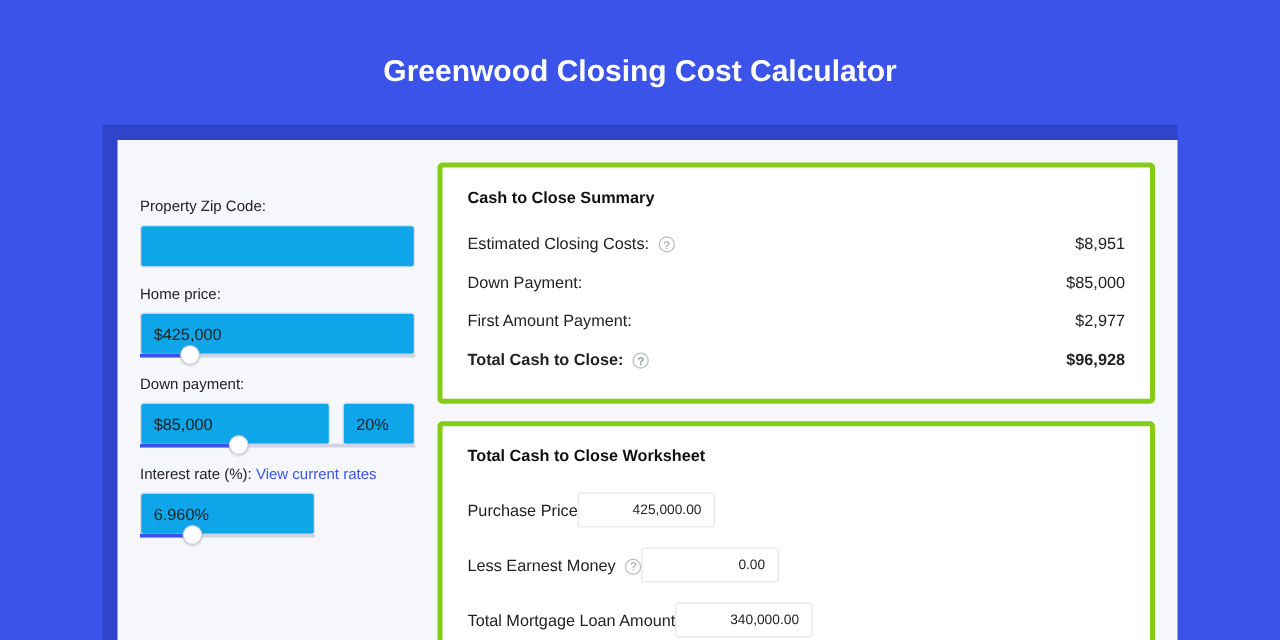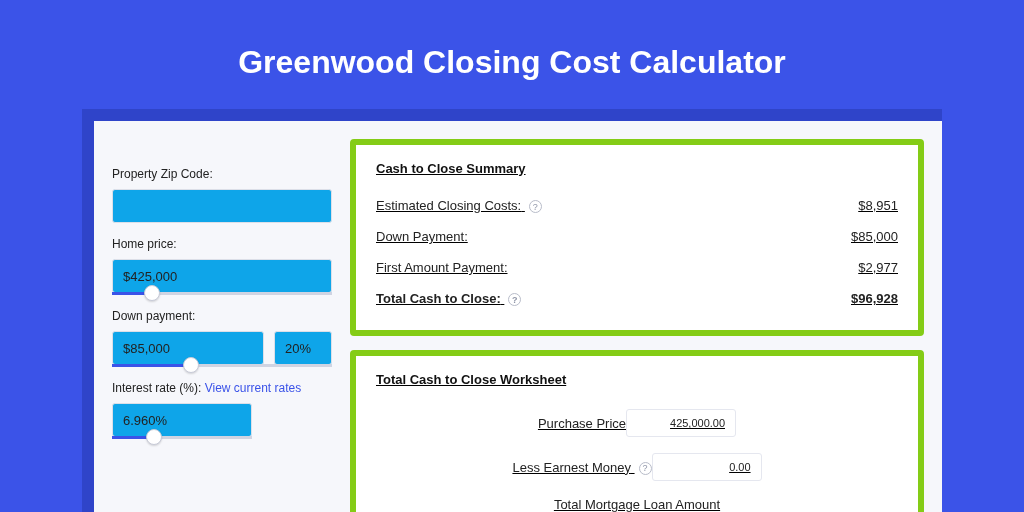--- a/index.html
+++ b/index.html
@@ -6,21 +6,21 @@
   html, body { width: 1024px; height: 512px; overflow: hidden; }
   body {
     font-family: -apple-system, BlinkMacSystemFont, "Segoe UI", Arial, sans-serif;
     background: #3b53e8;
     display: flex;
     flex-direction: column;
     align-items: center;
   }
   .title {
     color: #fff;
-    font-size: 32px;
+    font-size: 24px;
     font-weight: 700;
     margin-top: 44px;
     margin-bottom: 28px;
     text-align: center;
   }
   .card-shadow {
     background: #2f44c9;
     width: 860px;
     padding-top: 12px;
     padding-right: 0;
@@ -87,24 +87,23 @@
     text-decoration: none;
   }
   .right {
     flex: 1;
     display: flex;
     flex-direction: column;
     gap: 14px;
   }
   .panel {
     background: #fff;
-    border: 6px solid #84cc16;
+    border: 4px solid #84cc16;
     border-radius: 4px;
     padding: 16px 20px;
-    text-decoration: underline;
   }
   .panel-title {
     font-size: 13px;
     font-weight: 700;
     color: #111;
     margin-bottom: 14px;
   }
   .srow {
     display: flex;
     justify-content: space-between;
@@ -120,21 +119,21 @@
     border-radius: 50%;
     font-size: 9px;
     color: #9096a8;
     align-items: center;
     justify-content: center;
     margin-left: 4px;
     vertical-align: middle;
   }
   .wrow {
     display: flex;
-    justify-content: center;
+    justify-content: flex-start;
     align-items: center;
     font-size: 13px;
     color: #222;
     padding: 8px 0;
   }
   .wval {
     width: 110px;
     height: 28px;
     border: 1px solid #e5e7ef;
     border-radius: 3px;
@@ -238,20 +237,21 @@
         <div class="wrow">
           <span>
             <span>Less Earnest Money</span>
             <span class="help">?</span>
           </span>
           <input class="wval" value="0.00" style="">
         </div>
 
         <div class="wrow">
           <span>Total Mortgage Loan Amount</span>
+          <input class="wval" value="340,000.00" style="">
         </div>
 
       </div>
 
     </div>
 
   </div>
 </div>
 
 </body></html>

